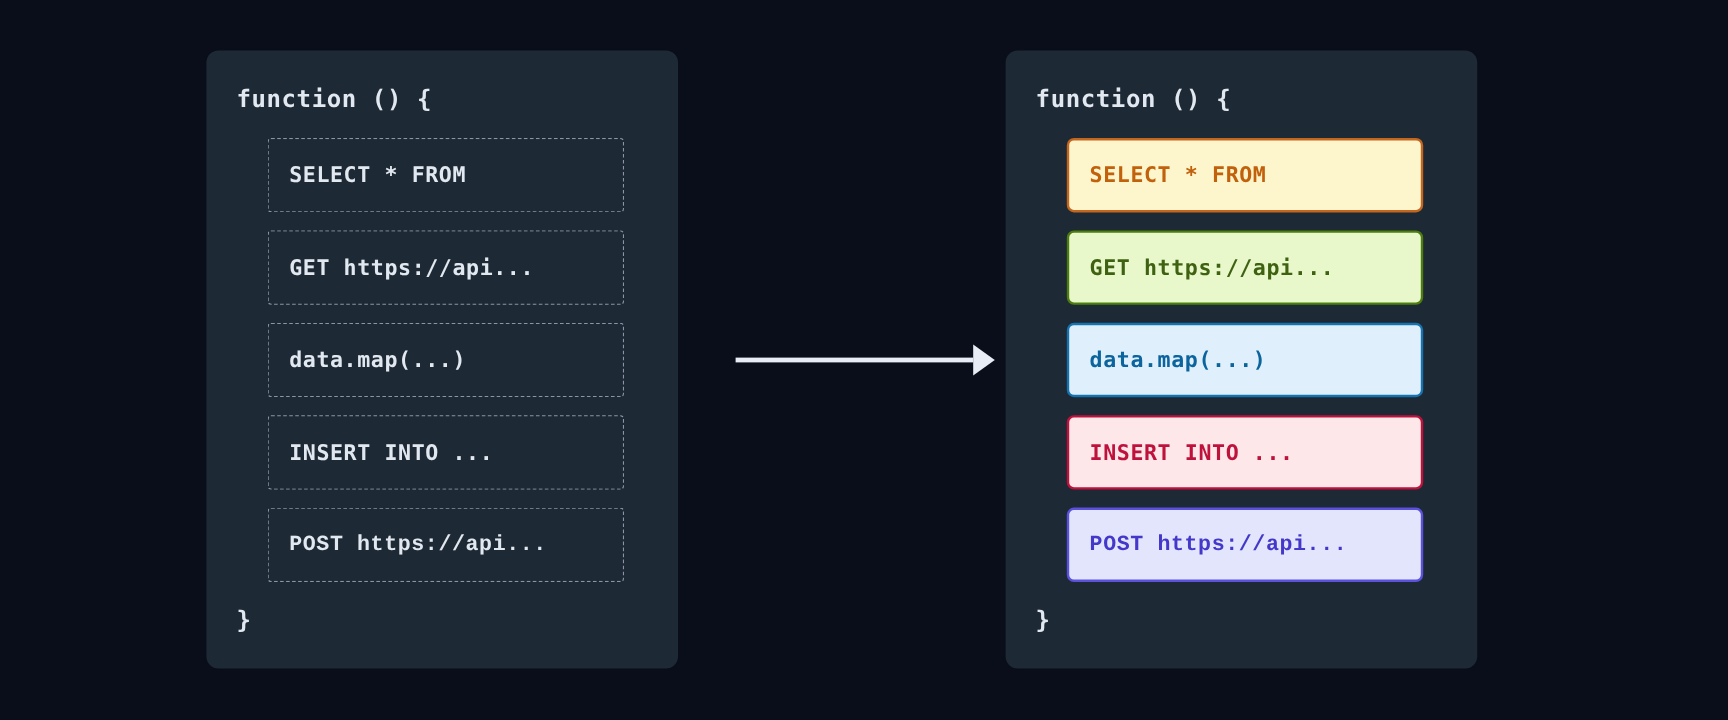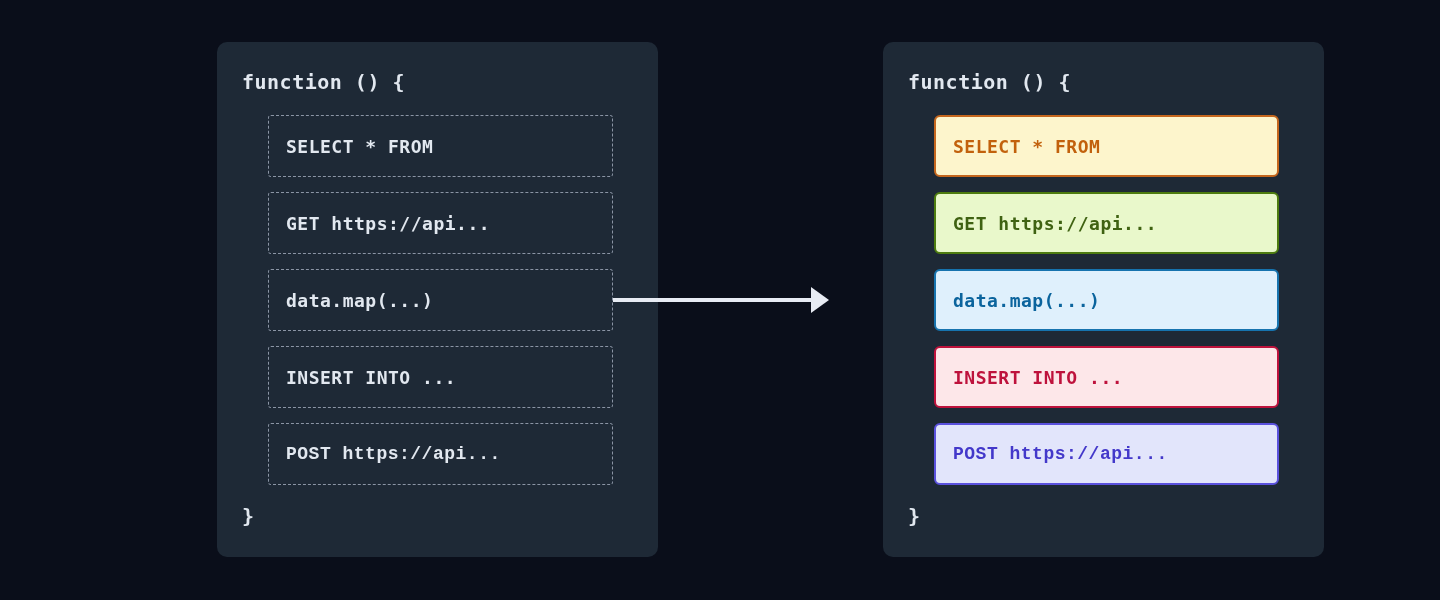--- a/index.html
+++ b/index.html
@@ -6,26 +6,25 @@
   html, body { width: 1440px; height: 600px; }
   body {
     background: #0a0e1a;
     font-family: "DejaVu Sans Mono", "Liberation Mono", monospace;
     position: relative;
     overflow: hidden;
   }
   .panel {
     position: absolute;
     top: 42px;
-    width: 441px;
+    width: 393px;
     height: 515px;
     background: #1e2936;
     border-radius: 10px;
     padding: 29px 45px 30px 25px;
-    margin-left: 45px;
   }
   .panel-left  { left: 172px; }
   .panel-right { left: 838px; }
   .fn-header, .fn-footer {
     color: #e2e8f0;
     font-size: 20px;
     font-weight: bold;
     line-height: 22px;
     letter-spacing: 0.5px;
   }

